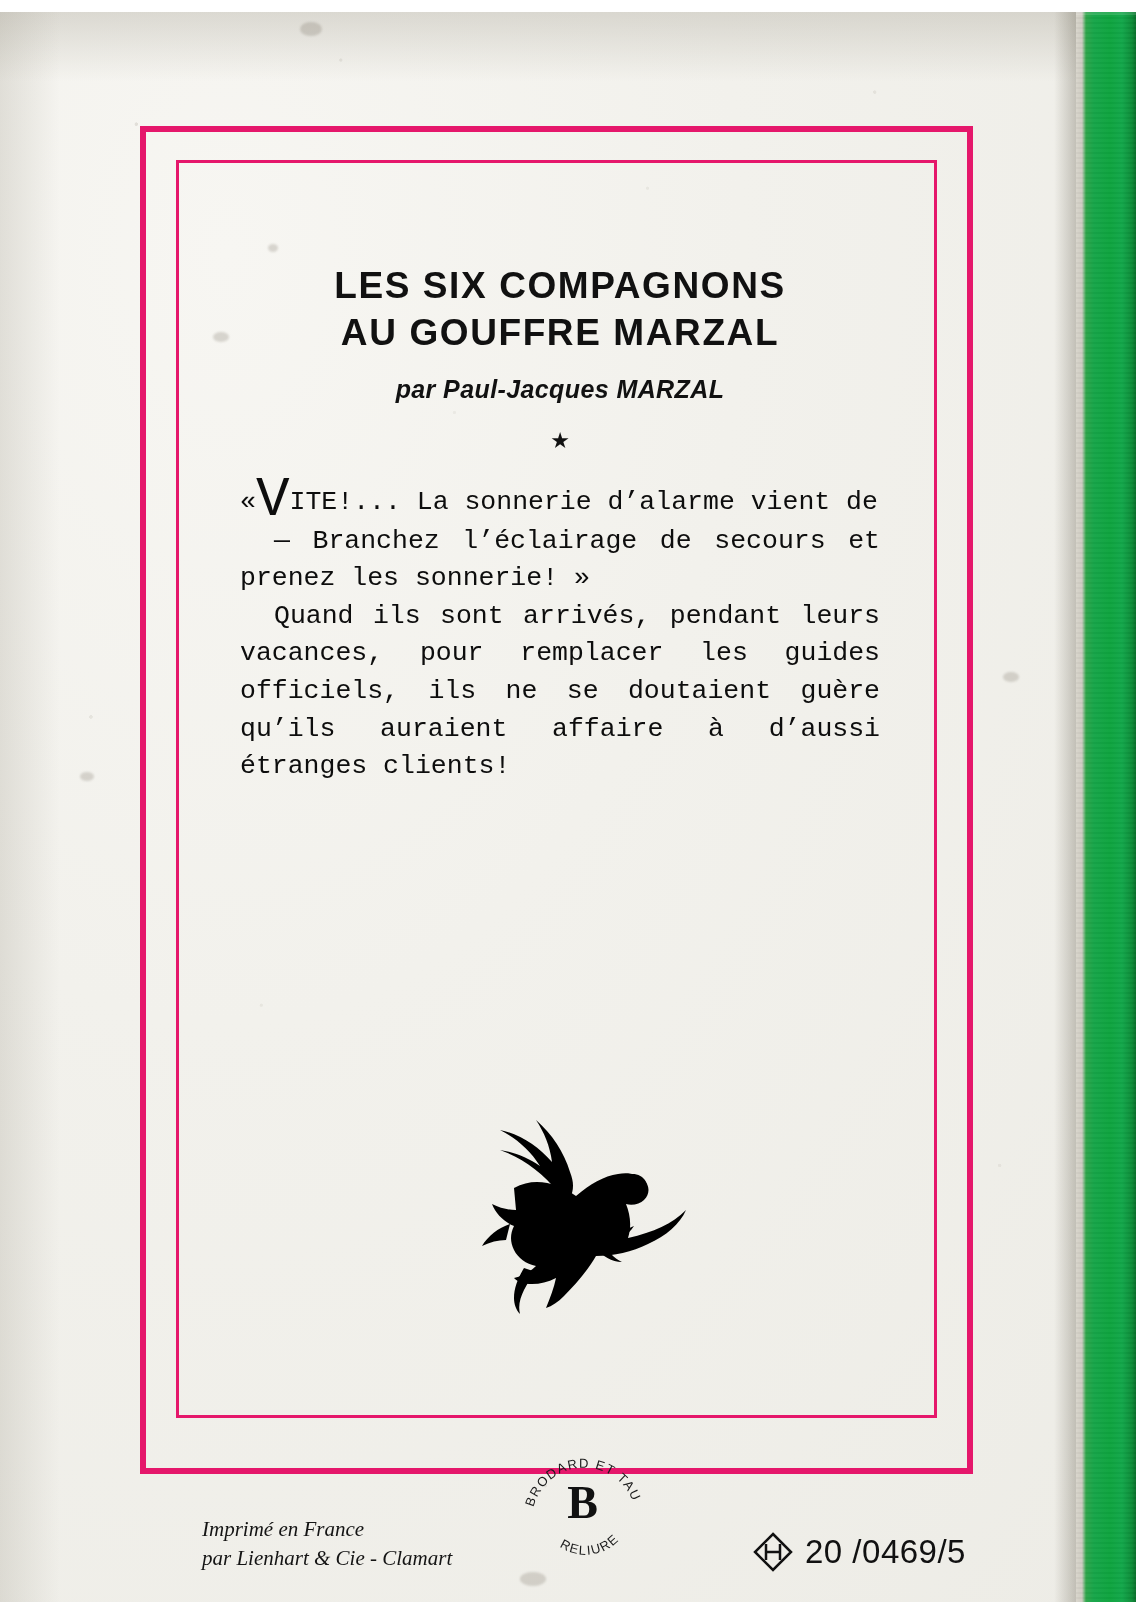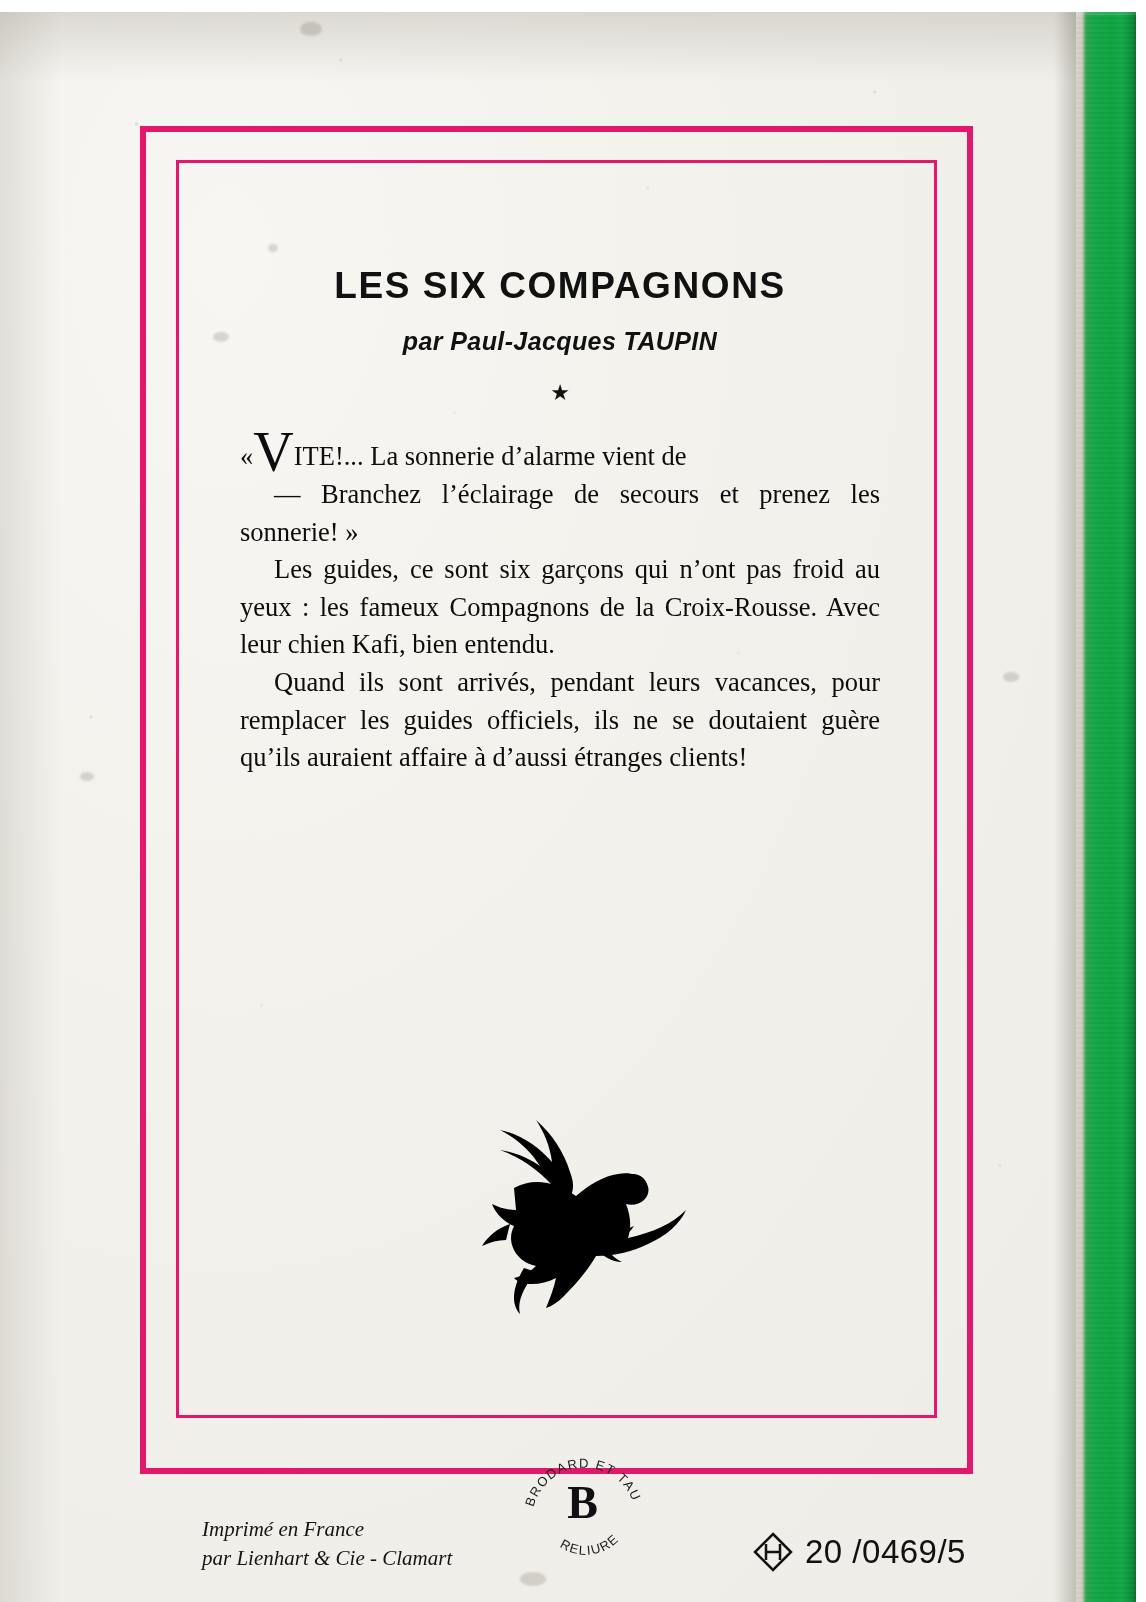--- a/index.html
+++ b/index.html
@@ -129,21 +129,21 @@
   .star {
     text-align: center;
     margin-top: 26px;
     font-size: 22px;
     color: #111;
     line-height: 1;
   }
 
   .blurb {
     margin-top: 26px;
-    font-family: Liberation Serif, serif;
+    font-family: Liberation Mono, monospace;
     font-size: 26.5px;
     line-height: 1.42;
     color: #0d0d0d;
     text-align: justify;
   }
   .blurb p {
     margin: 0;
     text-indent: 34px;
   }
   .blurb p.first {
@@ -258,32 +258,32 @@
   <div class="spine"></div>
   <div class="spine-nicks"></div>
 
   <div class="frame-outer"></div>
   <div class="frame-inner"></div>
 
   <div class="content">
 
     <div class="title">
       <div>LES SIX COMPAGNONS</div>
-    </div>
-
-    <div class="author">par Paul-Jacques TAUPIN</div>
+      <div>AU GOUFFRE MARZAL</div>
+    </div>
+
+    <div class="author">par Paul-Jacques MARZAL</div>
 
     <div class="star">★</div>
 
     <div class="blurb">
       <p class="first dropcap-line">
         <span>«</span><span class="dropcap">V</span><span>ITE!... La sonnerie d’alarme vient de</span>
       </p>
       <p>— Branchez l’éclairage de secours et prenez les sonnerie! »</p>
-      <p>Les guides, ce sont six garçons qui n’ont pas froid au yeux : les fameux Compagnons de la Croix-Rousse. Avec leur chien Kafi, bien entendu.</p>
       <p>Quand ils sont arrivés, pendant leurs vacances, pour remplacer les guides officiels, ils ne se doutaient guère qu’ils auraient affaire à d’aussi étranges clients!</p>
     </div>
   </div>
 
   <div class="logo">
     <svg width="300" height="230" viewBox="0 0 300 230">
       <g fill="#000000">
 
         <path d="M96 96 C118 84, 140 92, 158 104 C172 92, 186 84, 200 82 C210 80, 220 82, 226 88
                  C232 94, 232 102, 226 108 C222 112, 214 114, 208 112

